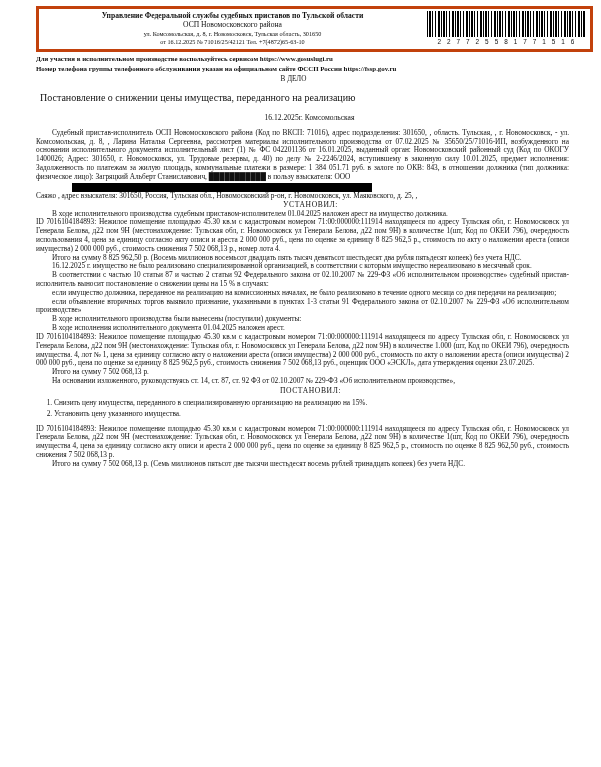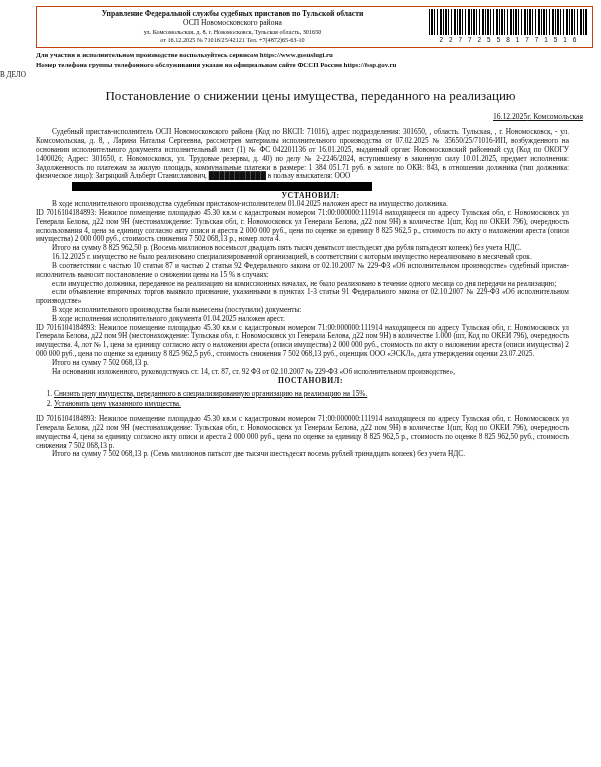--- a/index.html
+++ b/index.html
@@ -20,21 +20,21 @@
     position: relative;
     width: 601px;
     height: 767px;
     padding: 0;
     box-sizing: border-box;
   }
   
   .header {
     display: flex;
     align-items: flex-end;
-    border: 1px solid #c2410c;
+    border: 3px solid #c2410c;
     margin: 6px 8px 0 36px;
     padding: 2px 3px 3px 3px;
     box-sizing: border-box;
   }
   .header-text {
     flex: 1 1 auto;
     text-align: center;
     padding-right: 4px;
   }
   .header-text .l1 {
@@ -79,73 +79,70 @@
     margin: 3px 8px 0 36px;
     font-size: 6.9px;
     line-height: 1.25;
   }
   .notice b { font-weight: bold; }
   .phone-line {
     margin: 2px 8px 0 36px;
     font-size: 6.9px;
   }
   .vdelo {
-    text-align: left;
+    text-align: center;
     margin: 2px 14px 0 0;
     font-size: 7.2px;
   }
   .doc-title {
-    text-align: center;
     margin: 8px 20px 0 40px;
-    font-size: 13px;
+    font-size: 10px;
   }
   .meta-row {
     display: flex;
-    justify-content: flex-end;
+    justify-content: center;
     margin: 10px 18px 0 36px;
     font-size: 7.6px;
-    text-decoration: underline;
   }
   .body-text {
     margin: 6px 32px 0 36px;
     text-align: justify;
     font-size: 7.35px;
     line-height: 1.2;
   }
   .body-text p {
     margin: 0 0 0 0;
     text-indent: 16px;
   }
   .body-text p.noind { text-indent: 0; }
   .center {
     text-align: center;
     text-indent: 0;
     margin-top: 3px;
     margin-bottom: 2px;
     font-size: 7.6px;
     letter-spacing: 0.6px;
-    font-weight: bold;
   }
   .redact-line {
     margin: 1px 14px 0 36px;
     height: 9px;
     position: relative;
   }
   .redact-bar {
     position: absolute;
     background: #000;
     height: 9px;
   }
   ol.postanovil {
     margin: 4px 14px 0 36px;
     padding-left: 18px;
     font-size: 7.35px;
     line-height: 1.2;
   }
-  ol.postanovil li { margin-bottom: 2px; text-align: justify; text-decoration: underline; }
+  ol.postanovil li { margin-bottom: 2px; text-align: justify; }
 </style>
 </head>
 <body>
 
 <div class="page">
 
   <div class="header">
     <div class="header-text">
       <div class="l1">Управление Федеральной службы судебных приставов по Тульской области</div>
       <div class="l2">ОСП Новомосковского района</div>
@@ -173,20 +170,21 @@
   <div class="meta-row">
     <span>16.12.2025</span>
     <span>г. Комсомольская</span>
   </div>
 
   <div class="body-text">
     <p>Судебный пристав-исполнитель ОСП Новомосковского района (Код по ВКСП: 71016), адрес подразделения: 301650, , область. Тульская, , г. Новомосковск, - ул. Комсомольская, д. 8, , Ларина Наталья Сергеевна, рассмотрев материалы исполнительного производства от 07.02.2025 № 35650/25/71016-ИП, возбужденного на основании исполнительного документа исполнительный лист (1) № ФС 042201136 от 16.01.2025, выданный орган: Новомосковский районный суд (Код по ОКОГУ 1400026; Адрес: 301650, г. Новомосковск, ул. Трудовые резервы, д. 40) по делу № 2-2246/2024, вступившему в законную силу 10.01.2025, предмет исполнения: Задолженность по платежам за жилую площадь, коммунальные платежи в размере: 1 384 051.71 руб. в залоге по ОКВ: 843, в отношении должника (тип должника: физическое лицо): Загряцкий Альберт Станиславович, ███████████ в пользу взыскателя: ООО</p>
     <div class="redact-line">
       <span class="redact-bar" style="left:0px; width:300px; top:0;"></span>
     </div>
+    <p class="noind">Саяжо , адрес взыскателя: 301650, Россия, Тульская обл., Новомосковский р-он, г. Новомосковск, ул. Маяковского, д. 25, ,</p>
 
     <p class="center">УСТАНОВИЛ:</p>
 
     <p>В ходе исполнительного производства судебным приставом-исполнителем 01.04.2025 наложен арест на имущество должника.</p>
     <p class="noind">ID 7016104184893: Нежилое помещение площадью 45.30 кв.м с кадастровым номером 71:00:000000:111914 находящееся по адресу Тульская обл, г. Новомосковск ул Генерала Белова, д22 пом 9Н (местонахождение: Тульская обл, г. Новомосковск ул Генерала Белова, д22 пом 9Н) в количестве 1(шт, Код по ОКЕИ 796), очередность использования 4, цена за единицу согласно акту описи и ареста 2 000 000 руб., цена по оценке за единицу 8 825 962,5 р., стоимость по акту о наложении ареста (описи имущества) 2 000 000 руб., стоимость снижения 7 502 068,13 р., номер лота 4.</p>
     <p>Итого на сумму 8 825 962,50 р. (Восемь миллионов восемьсот двадцать пять тысяч девятьсот шестьдесят два рубля пятьдесят копеек) без учета НДС.</p>
     <p>16.12.2025 г. имущество не было реализовано специализированной организацией, в соответствии с которым имущество нереализовано в месячный срок.</p>
     <p>В соответствии с частью 10 статьи 87 и частью 2 статьи 92 Федерального закона от 02.10.2007 № 229-ФЗ «Об исполнительном производстве» судебный пристав-исполнитель выносит постановление о снижении цены на 15 % в случаях:</p>
     <p>если имущество должника, переданное на реализацию на комиссионных началах, не было реализовано в течение одного месяца со дня передачи на реализацию;</p>
     <p>если объявление вторичных торгов выявило признание, указанными в пунктах 1-3 статьи 91 Федерального закона от 02.10.2007 № 229-ФЗ «Об исполнительном производстве»</p>

